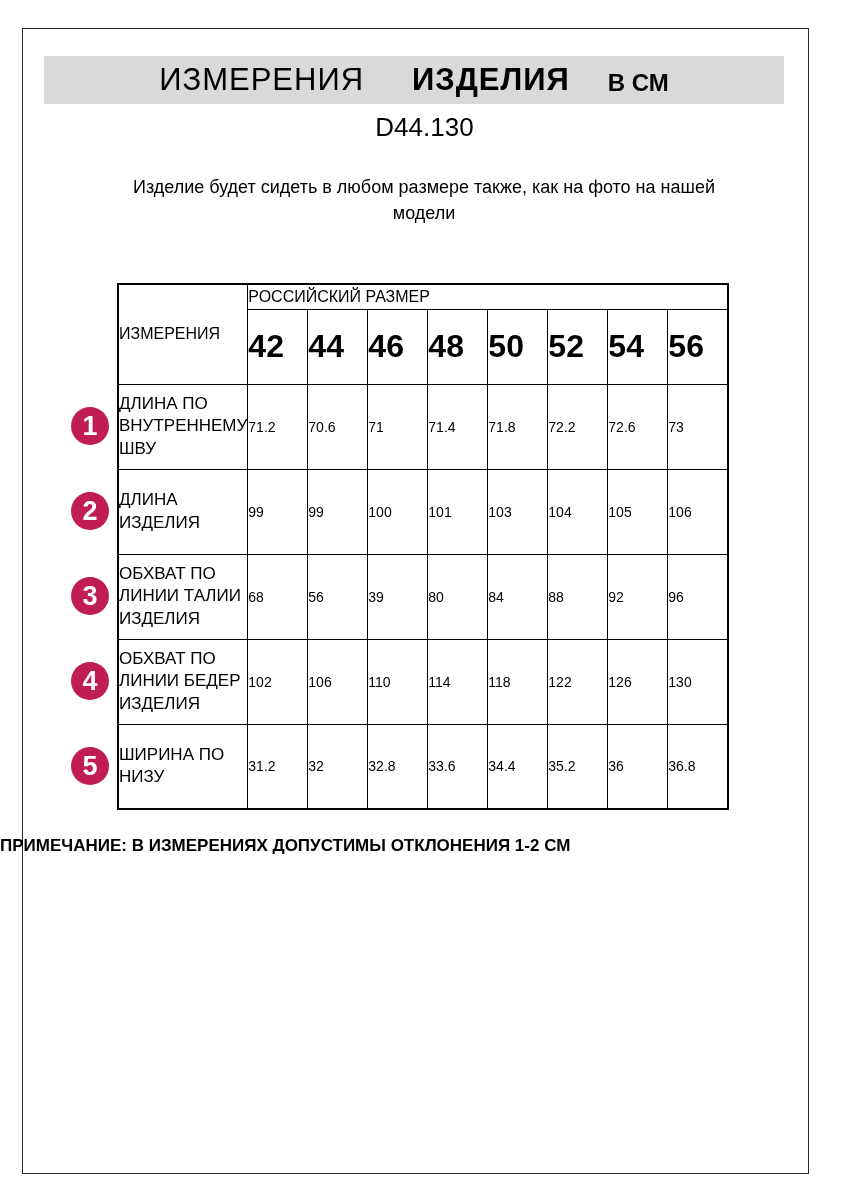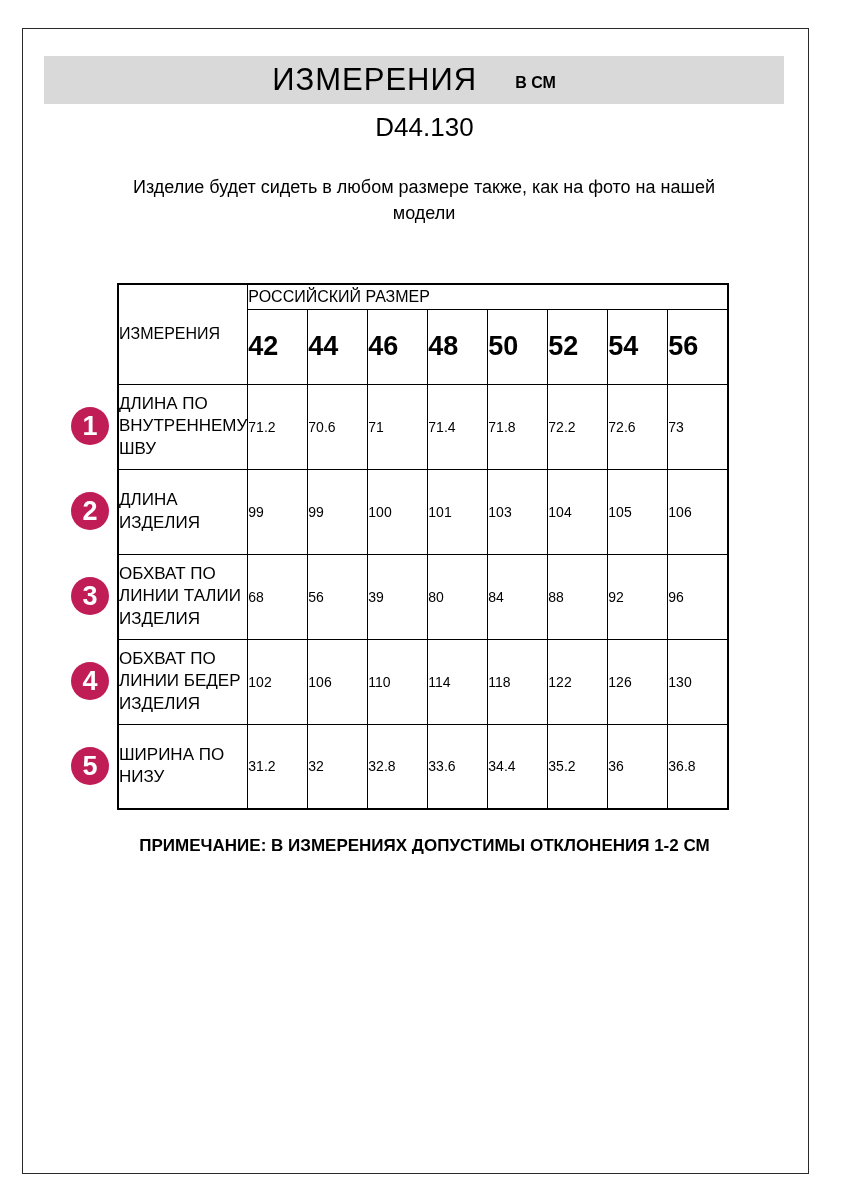--- a/index.html
+++ b/index.html
@@ -31,21 +31,21 @@
     font-weight: 400;
     letter-spacing: 1px;
   }
   .title-bold {
     font-size: 31px;
     font-weight: 700;
     letter-spacing: 1px;
     margin-left: 48px;
   }
   .title-unit {
-    font-size: 16px;
+    font-size: 24px;
     font-weight: 700;
     margin-left: 38px;
     padding-top: 6px;
   }
   .product-code {
     position: absolute;
     left: 0; top: 112px;
     width: 849px;
     text-align: center;
     font-size: 26px;
@@ -79,21 +79,21 @@
     font-weight: 400;
   }
   td.group-header-cell {
     height: 25px;
     font-size: 16px;
     font-weight: 400;
   }
   td.size-cell {
     width: 60px;
     height: 75px;
-    font-size: 27px;
+    font-size: 32px;
     font-weight: 700;
   }
   td.row-label-cell {
     font-size: 17px;
     font-weight: 400;
     line-height: 1.3;
     padding: 2px 4px;
     margin-left: 47px;
   }
   td.value-cell {
@@ -115,32 +115,33 @@
   }
   .badge-1 { top: 407px; }
   .badge-2 { top: 492px; }
   .badge-3 { top: 577px; }
   .badge-4 { top: 662px; }
   .badge-5 { top: 747px; }
   .note {
     position: absolute;
     left: 0; top: 836px;
     width: 849px;
-    text-align: center;
+    text-align: left;
     font-size: 17px;
     font-weight: 700;
   }
 </style>
 </head>
 <body>
 
 <div class="page-frame"></div>
 
 <div class="title-bar">
   <span class="title-main">ИЗМЕРЕНИЯ</span>
+  <span class="title-bold">ИЗДЕЛИЯ</span>
   <span class="title-unit">В СМ</span>
 </div>
 
 <div class="product-code">D44.130</div>
 
 <div class="subtitle">Изделие будет сидеть в любом размере также, как на фото на нашей модели</div>
 
 <table class="size-table">
   <tbody>
       <tr>

